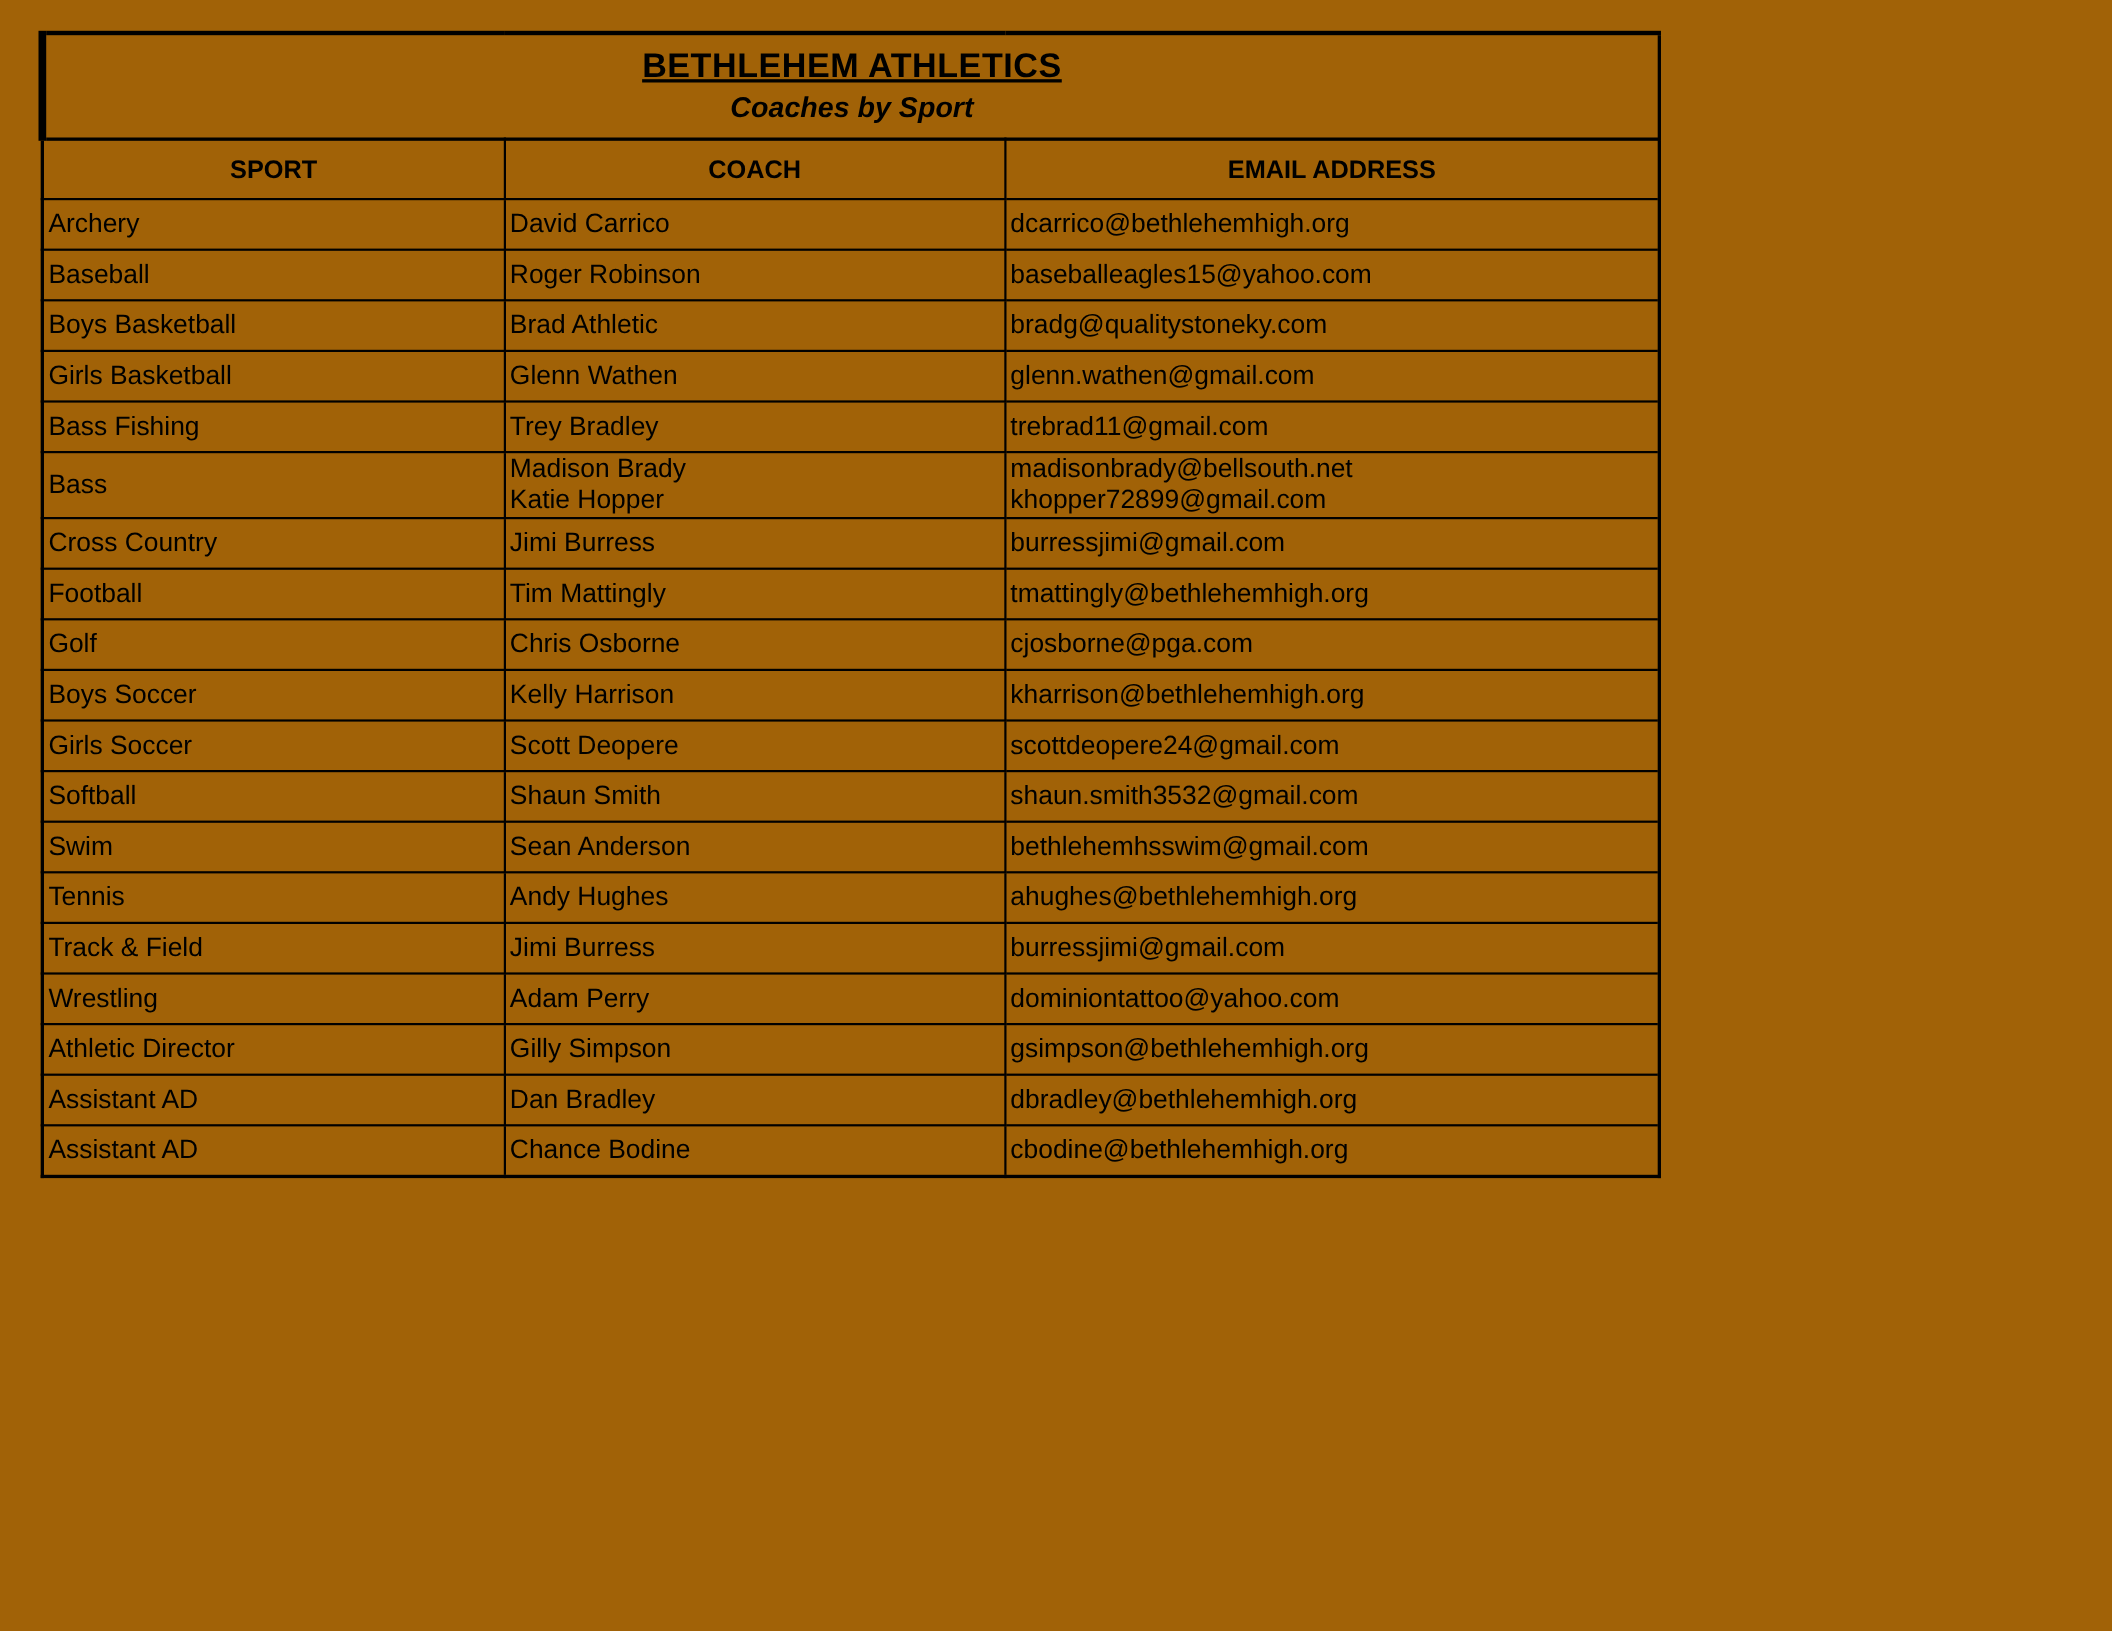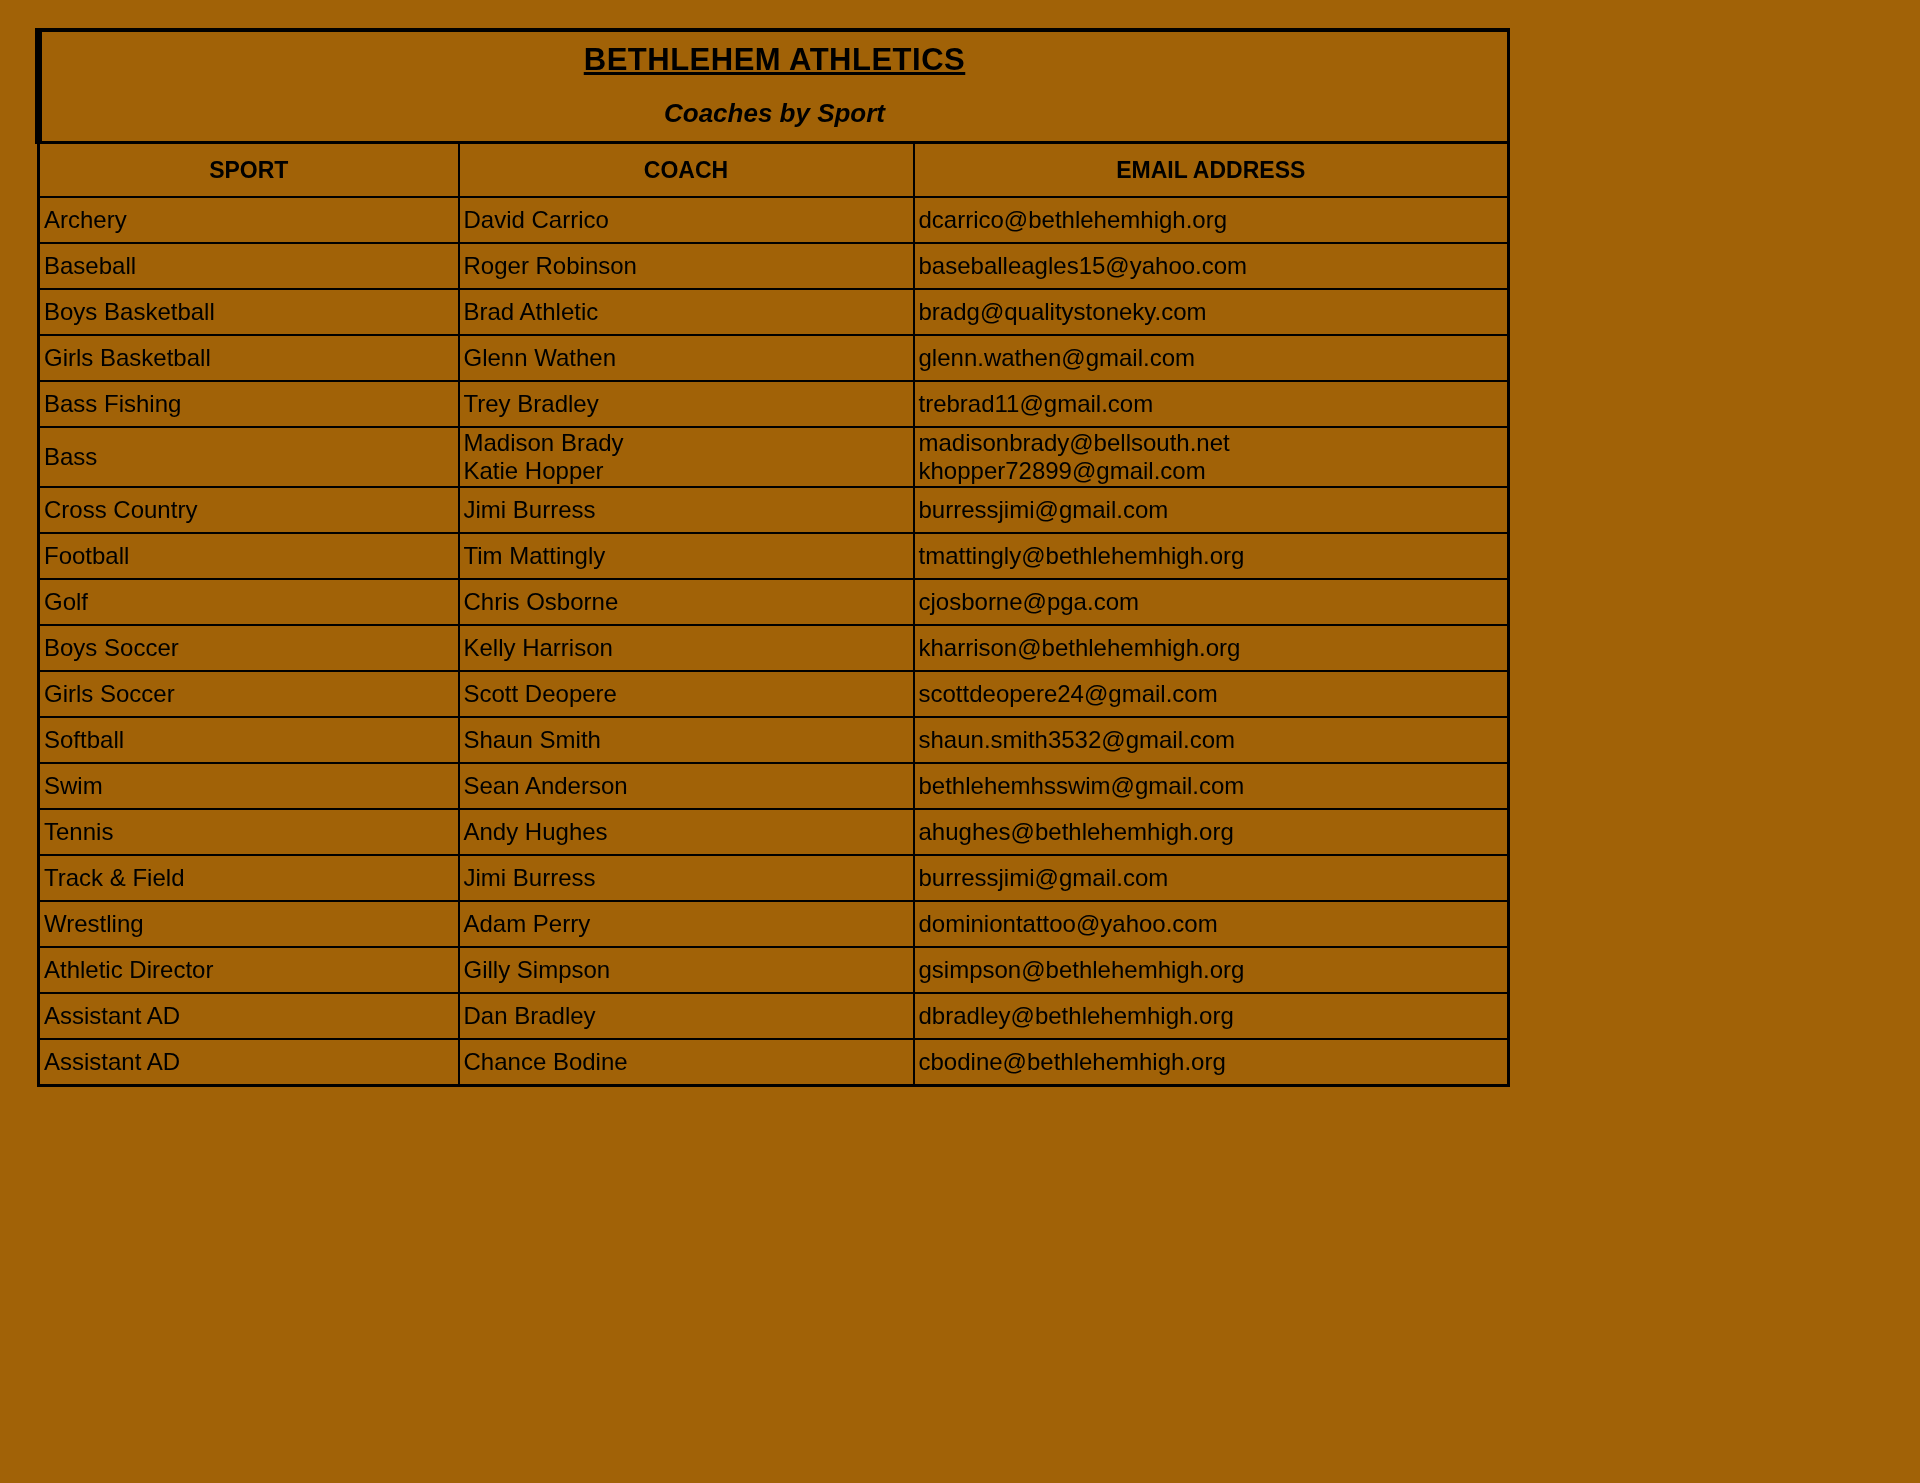--- a/index.html
+++ b/index.html
@@ -37,21 +37,21 @@
   .doc-title {
     font-size: 31px;
     font-weight: bold;
     text-decoration: underline;
     letter-spacing: 0.5px;
   }
   .doc-subtitle {
     font-size: 26px;
     font-weight: bold;
     font-style: italic;
-    margin-top: 20px;
+    margin-top: 4px;
   }
   th.colhead {
     border: 2px solid #000;
     font-size: 23px;
     font-weight: bold;
     text-align: center;
     vertical-align: middle;
     height: 52px;
     padding: 0 4px;
   }

